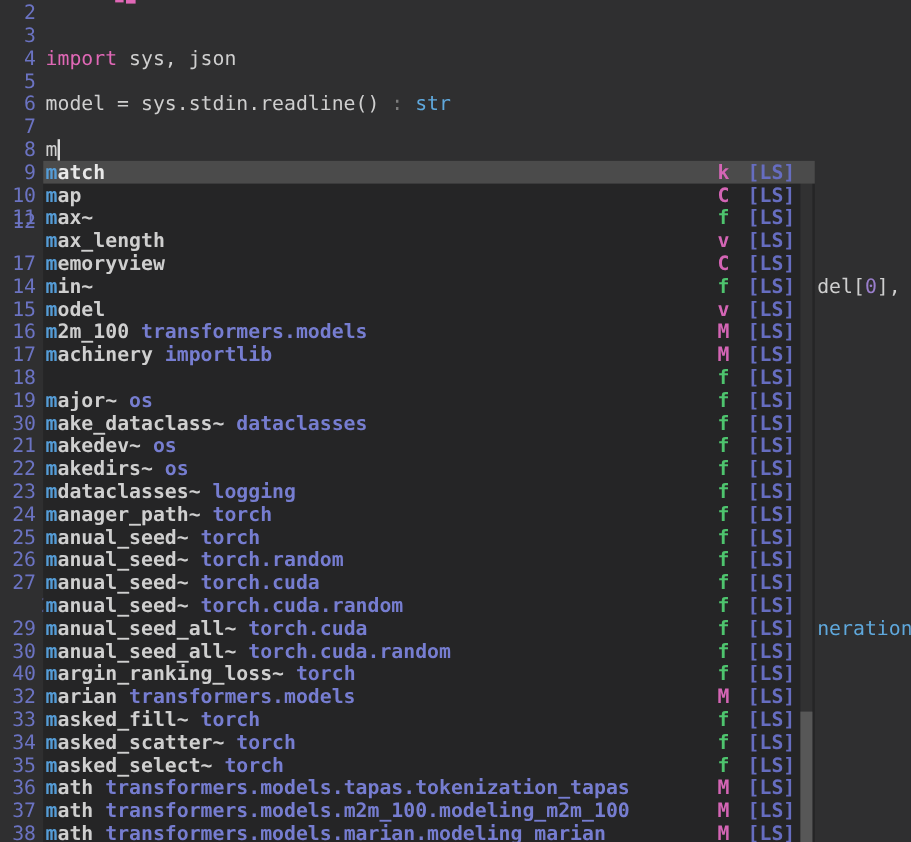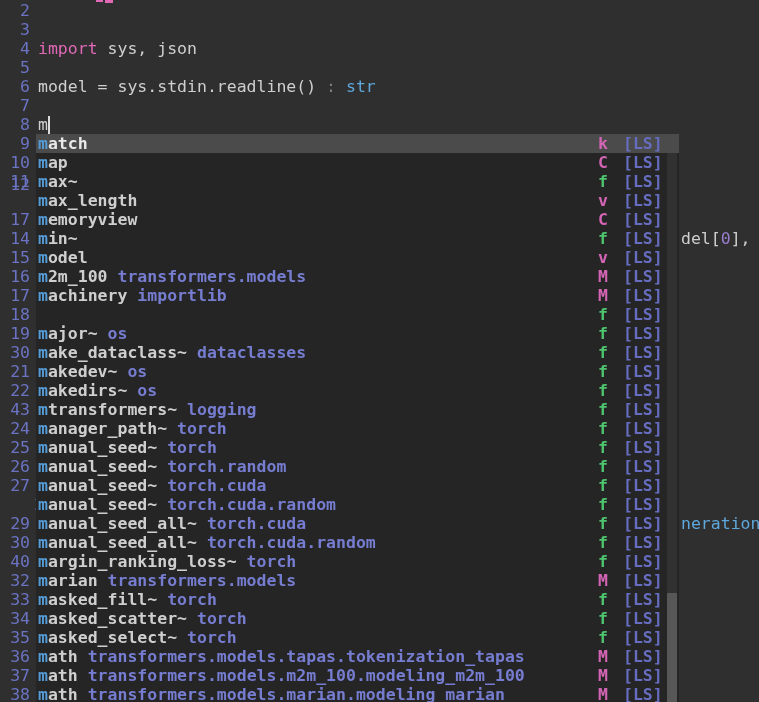--- a/index.html
+++ b/index.html
@@ -78,21 +78,21 @@
     <div class="gutter-num" style="top: 210px;">17</div>
     <div class="gutter-num" style="top: 229px;">14</div>
     <div class="gutter-num" style="top: 248px;">15</div>
     <div class="gutter-num" style="top: 267px;">16</div>
     <div class="gutter-num" style="top: 286px;">17</div>
     <div class="gutter-num" style="top: 305px;">18</div>
     <div class="gutter-num" style="top: 324px;">19</div>
     <div class="gutter-num" style="top: 343px;">30</div>
     <div class="gutter-num" style="top: 362px;">21</div>
     <div class="gutter-num" style="top: 381px;">22</div>
-    <div class="gutter-num" style="top: 400px;">43</div>
+    <div class="gutter-num" style="top: 400px;">23</div>
     <div class="gutter-num" style="top: 419px;">24</div>
     <div class="gutter-num" style="top: 438px;">25</div>
     <div class="gutter-num" style="top: 457px;">26</div>
     <div class="gutter-num" style="top: 476px;">27</div>
     <div class="gutter-num" style="top: 495px; padding-left: 24px;">28</div>
     <div class="gutter-num" style="top: 514px;">29</div>
     <div class="gutter-num" style="top: 533px;">30</div>
     <div class="gutter-num" style="top: 552px;">40</div>
     <div class="gutter-num" style="top: 571px;">32</div>
     <div class="gutter-num" style="top: 590px;">33</div>
@@ -121,21 +121,21 @@
     <div class="cmp-row" style="top: 76px;"><span class="cmp-label"><span class="cmp-prefix">m</span><span class="cmp-rest">emoryview</span></span><span class="cmp-kind kind-magenta">C</span><span class="cmp-tag">[LS]</span></div>
     <div class="cmp-row" style="top: 95px;"><span class="cmp-label"><span class="cmp-prefix">m</span><span class="cmp-rest">in~</span></span><span class="cmp-kind kind-green">f</span><span class="cmp-tag">[LS]</span></div>
     <div class="cmp-row" style="top: 114px;"><span class="cmp-label"><span class="cmp-prefix">m</span><span class="cmp-rest">odel</span></span><span class="cmp-kind kind-magenta">v</span><span class="cmp-tag">[LS]</span></div>
     <div class="cmp-row" style="top: 133px;"><span class="cmp-label"><span class="cmp-prefix">m</span><span class="cmp-rest">2m_100</span><span class="cmp-module"> transformers.models</span></span><span class="cmp-kind kind-magenta">M</span><span class="cmp-tag">[LS]</span></div>
     <div class="cmp-row" style="top: 152px;"><span class="cmp-label"><span class="cmp-prefix">m</span><span class="cmp-rest">achinery</span><span class="cmp-module"> importlib</span></span><span class="cmp-kind kind-magenta">M</span><span class="cmp-tag">[LS]</span></div>
     <div class="cmp-row" style="top: 171px;"><span class="cmp-kind kind-green">f</span><span class="cmp-tag">[LS]</span></div>
     <div class="cmp-row" style="top: 190px;"><span class="cmp-label"><span class="cmp-prefix">m</span><span class="cmp-rest">ajor~</span><span class="cmp-module"> os</span></span><span class="cmp-kind kind-green">f</span><span class="cmp-tag">[LS]</span></div>
     <div class="cmp-row" style="top: 209px;"><span class="cmp-label"><span class="cmp-prefix">m</span><span class="cmp-rest">ake_dataclass~</span><span class="cmp-module"> dataclasses</span></span><span class="cmp-kind kind-green">f</span><span class="cmp-tag">[LS]</span></div>
     <div class="cmp-row" style="top: 228px;"><span class="cmp-label"><span class="cmp-prefix">m</span><span class="cmp-rest">akedev~</span><span class="cmp-module"> os</span></span><span class="cmp-kind kind-green">f</span><span class="cmp-tag">[LS]</span></div>
     <div class="cmp-row" style="top: 247px;"><span class="cmp-label"><span class="cmp-prefix">m</span><span class="cmp-rest">akedirs~</span><span class="cmp-module"> os</span></span><span class="cmp-kind kind-green">f</span><span class="cmp-tag">[LS]</span></div>
-    <div class="cmp-row" style="top: 266px;"><span class="cmp-label"><span class="cmp-prefix">m</span><span class="cmp-rest">transformers~</span><span class="cmp-module"> logging</span></span><span class="cmp-kind kind-green">f</span><span class="cmp-tag">[LS]</span></div>
+    <div class="cmp-row" style="top: 266px;"><span class="cmp-label"><span class="cmp-prefix">m</span><span class="cmp-rest">dataclasses~</span><span class="cmp-module"> logging</span></span><span class="cmp-kind kind-green">f</span><span class="cmp-tag">[LS]</span></div>
     <div class="cmp-row" style="top: 285px;"><span class="cmp-label"><span class="cmp-prefix">m</span><span class="cmp-rest">anager_path~</span><span class="cmp-module"> torch</span></span><span class="cmp-kind kind-green">f</span><span class="cmp-tag">[LS]</span></div>
     <div class="cmp-row" style="top: 304px;"><span class="cmp-label"><span class="cmp-prefix">m</span><span class="cmp-rest">anual_seed~</span><span class="cmp-module"> torch</span></span><span class="cmp-kind kind-green">f</span><span class="cmp-tag">[LS]</span></div>
     <div class="cmp-row" style="top: 323px;"><span class="cmp-label"><span class="cmp-prefix">m</span><span class="cmp-rest">anual_seed~</span><span class="cmp-module"> torch.random</span></span><span class="cmp-kind kind-green">f</span><span class="cmp-tag">[LS]</span></div>
     <div class="cmp-row" style="top: 342px;"><span class="cmp-label"><span class="cmp-prefix">m</span><span class="cmp-rest">anual_seed~</span><span class="cmp-module"> torch.cuda</span></span><span class="cmp-kind kind-green">f</span><span class="cmp-tag">[LS]</span></div>
     <div class="cmp-row" style="top: 361px;"><span class="cmp-label"><span class="cmp-prefix">m</span><span class="cmp-rest">anual_seed~</span><span class="cmp-module"> torch.cuda.random</span></span><span class="cmp-kind kind-green">f</span><span class="cmp-tag">[LS]</span></div>
     <div class="cmp-row" style="top: 380px;"><span class="cmp-label"><span class="cmp-prefix">m</span><span class="cmp-rest">anual_seed_all~</span><span class="cmp-module"> torch.cuda</span></span><span class="cmp-kind kind-green">f</span><span class="cmp-tag">[LS]</span></div>
     <div class="cmp-row" style="top: 399px;"><span class="cmp-label"><span class="cmp-prefix">m</span><span class="cmp-rest">anual_seed_all~</span><span class="cmp-module"> torch.cuda.random</span></span><span class="cmp-kind kind-green">f</span><span class="cmp-tag">[LS]</span></div>
     <div class="cmp-row" style="top: 418px;"><span class="cmp-label"><span class="cmp-prefix">m</span><span class="cmp-rest">argin_ranking_loss~</span><span class="cmp-module"> torch</span></span><span class="cmp-kind kind-green">f</span><span class="cmp-tag">[LS]</span></div>
     <div class="cmp-row" style="top: 437px;"><span class="cmp-label"><span class="cmp-prefix">m</span><span class="cmp-rest">arian</span><span class="cmp-module"> transformers.models</span></span><span class="cmp-kind kind-magenta">M</span><span class="cmp-tag">[LS]</span></div>
     <div class="cmp-row" style="top: 456px;"><span class="cmp-label"><span class="cmp-prefix">m</span><span class="cmp-rest">asked_fill~</span><span class="cmp-module"> torch</span></span><span class="cmp-kind kind-green">f</span><span class="cmp-tag">[LS]</span></div>

